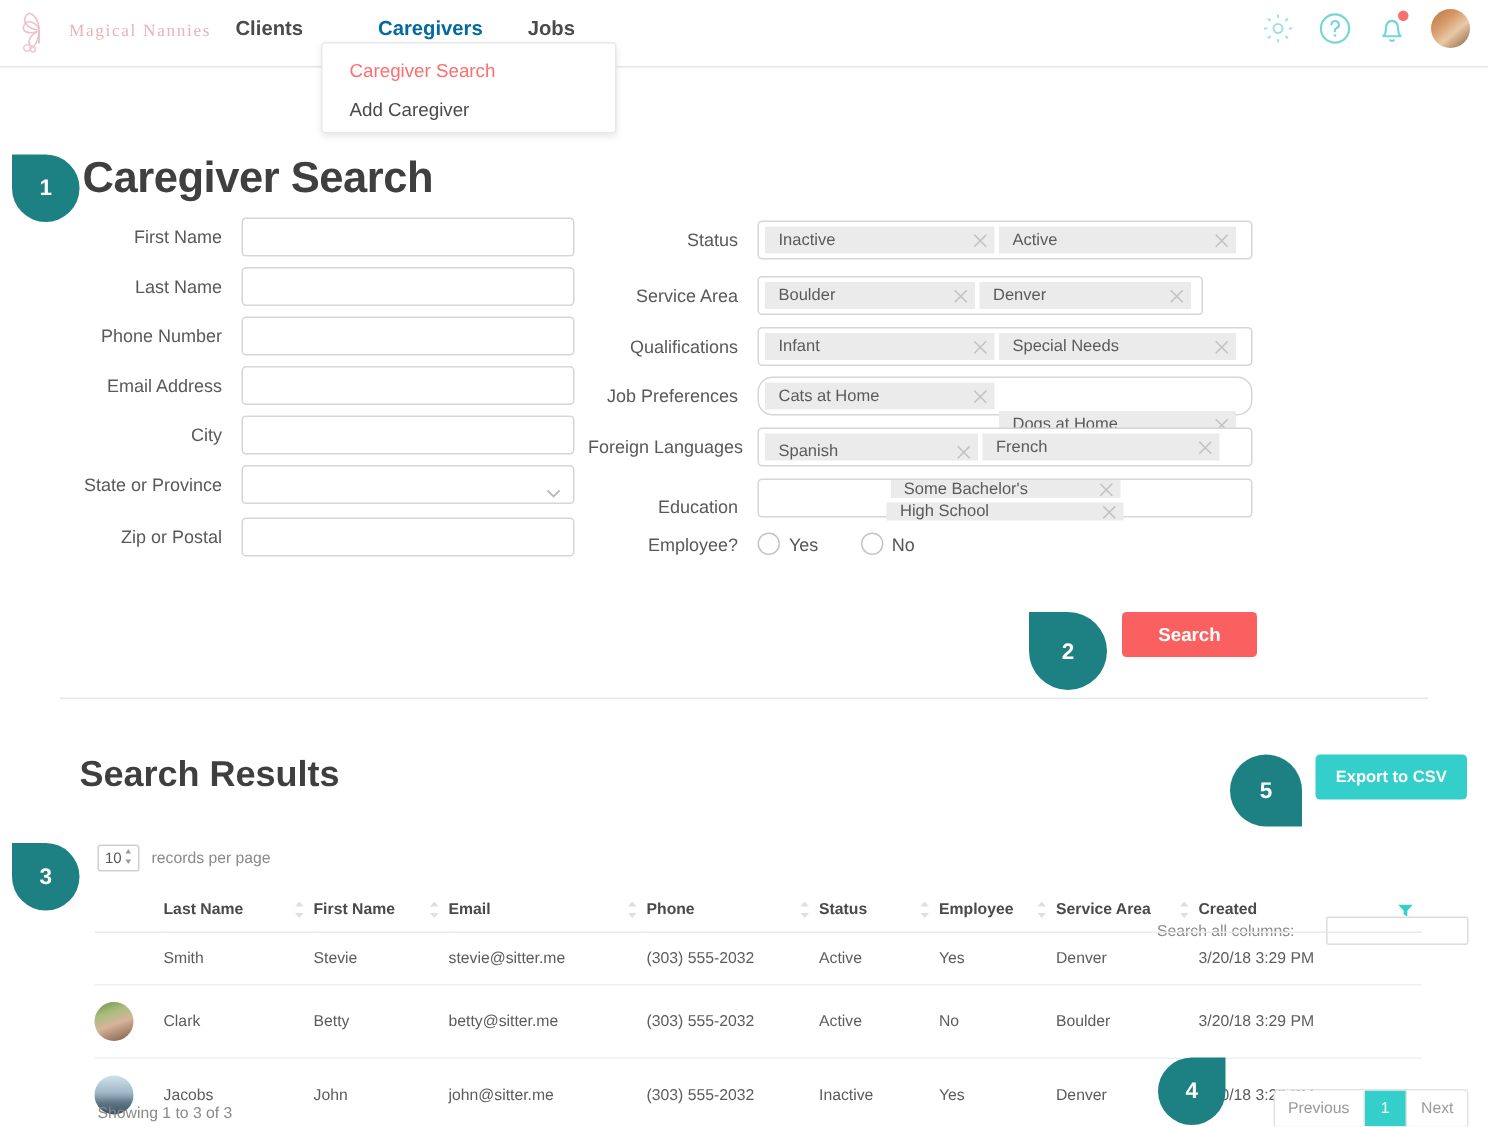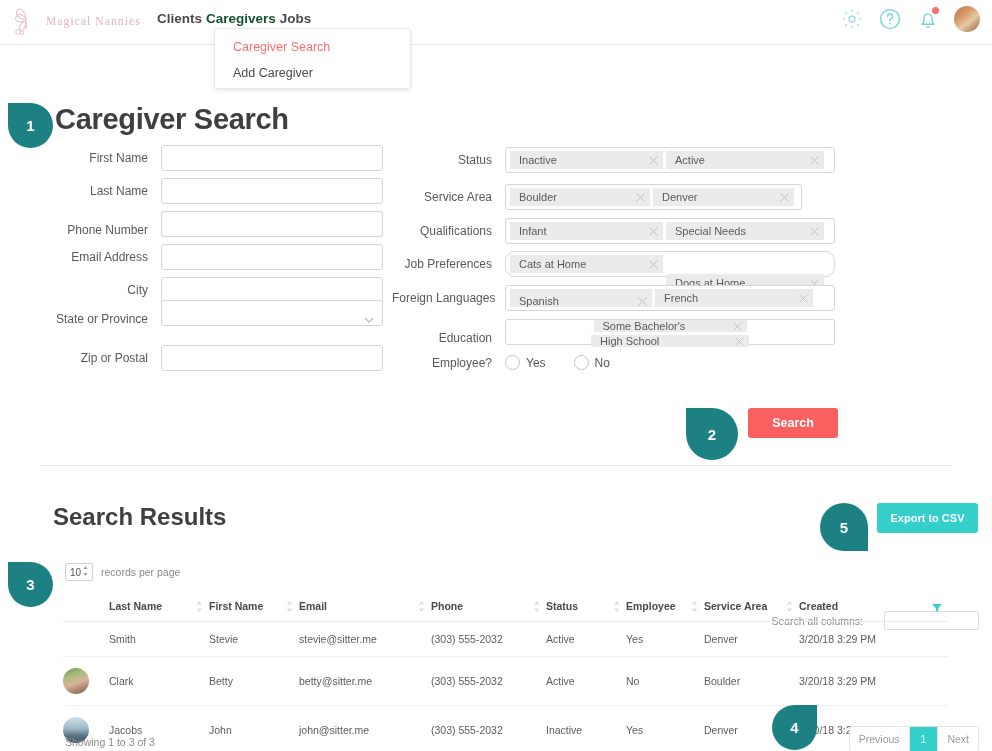--- a/index.html
+++ b/index.html
@@ -23,26 +23,26 @@
   .logo-wrap {
     position:absolute; left:10px; top:4px;
     display:flex; align-items:center; gap:2px;
   }
   .logo-mark { width:34px; height:34px; position:relative; }
   .logo-text {
     font-family:"Liberation Serif", serif;
     font-size:11.5px; letter-spacing:1.1px;
     color:#e6b3b8; white-space:nowrap;
   }
-  .nav { position:absolute; left:155px; top:11px; display:flex; }
+  .nav { position:absolute; left:155px; top:11px; display:flex; gap:26px; }
   .nav-item {
     font-size:13.5px; font-weight:bold; color:#4a4a4a;
     cursor:pointer; padding:0 2px;
   }
-  .nav-item.active { color:#14532d; }
+  .nav-item.active { color:#0369a1;margin-left:20px; }
 
   .dropdown {
     position:absolute; left:214px; top:28px; width:197px; height:61px;
     background:#fff; border:1px solid #e8e8e8; border-radius:3px;
     box-shadow: 0 2px 5px rgba(0,0,0,0.09);
     z-index: 9;
   }
   .dropdown-item {
     font-size:12.5px; padding:0 0 0 18px; height:26px; line-height:26px;
     cursor:pointer; white-space:nowrap;
@@ -289,33 +289,33 @@
 <div class="page-title">Caregiver Search</div>
 
 <div class="form-row left-col" style="left:53px; top:145px;">
   <span class="f-label">First Name</span>
   <input class="f-input" type="text" value="" style="">
 </div>
 <div class="form-row left-col" style="left:53px; top:178px;">
   <span class="f-label">Last Name</span>
   <input class="f-input" type="text" value="" style="">
 </div>
-<div class="form-row left-col" style="left:53px; top:211px;align-items:flex-end;">
+<div class="form-row left-col" style="left:53px; top:211px;">
   <span class="f-label">Phone Number</span>
   <input class="f-input" type="text" value="" style="">
 </div>
 <div class="form-row left-col" style="left:53px; top:244px;">
   <span class="f-label">Email Address</span>
   <input class="f-input" type="text" value="" style="">
 </div>
 <div class="form-row left-col" style="left:53px; top:277px;">
   <span class="f-label">City</span>
   <input class="f-input" type="text" value="" style="">
 </div>
-<div class="form-row left-col" style="left:53px; top:300px;align-items:flex-end;">
+<div class="form-row left-col" style="left:53px; top:310px;">
   <span class="f-label">State or Province</span>
   <span class="sel-wrap">
     <input class="f-input" type="text" readonly="" value="" style="">
     <span class="sel-chev">
       <svg width="10" height="6" viewBox="0 0 10 6" fill="none" stroke="#b9b9b9" stroke-width="1.2">
           <path d="M1 1l4 4 4-4"></path>
         </svg>
     </span>
   </span>
 </div>

